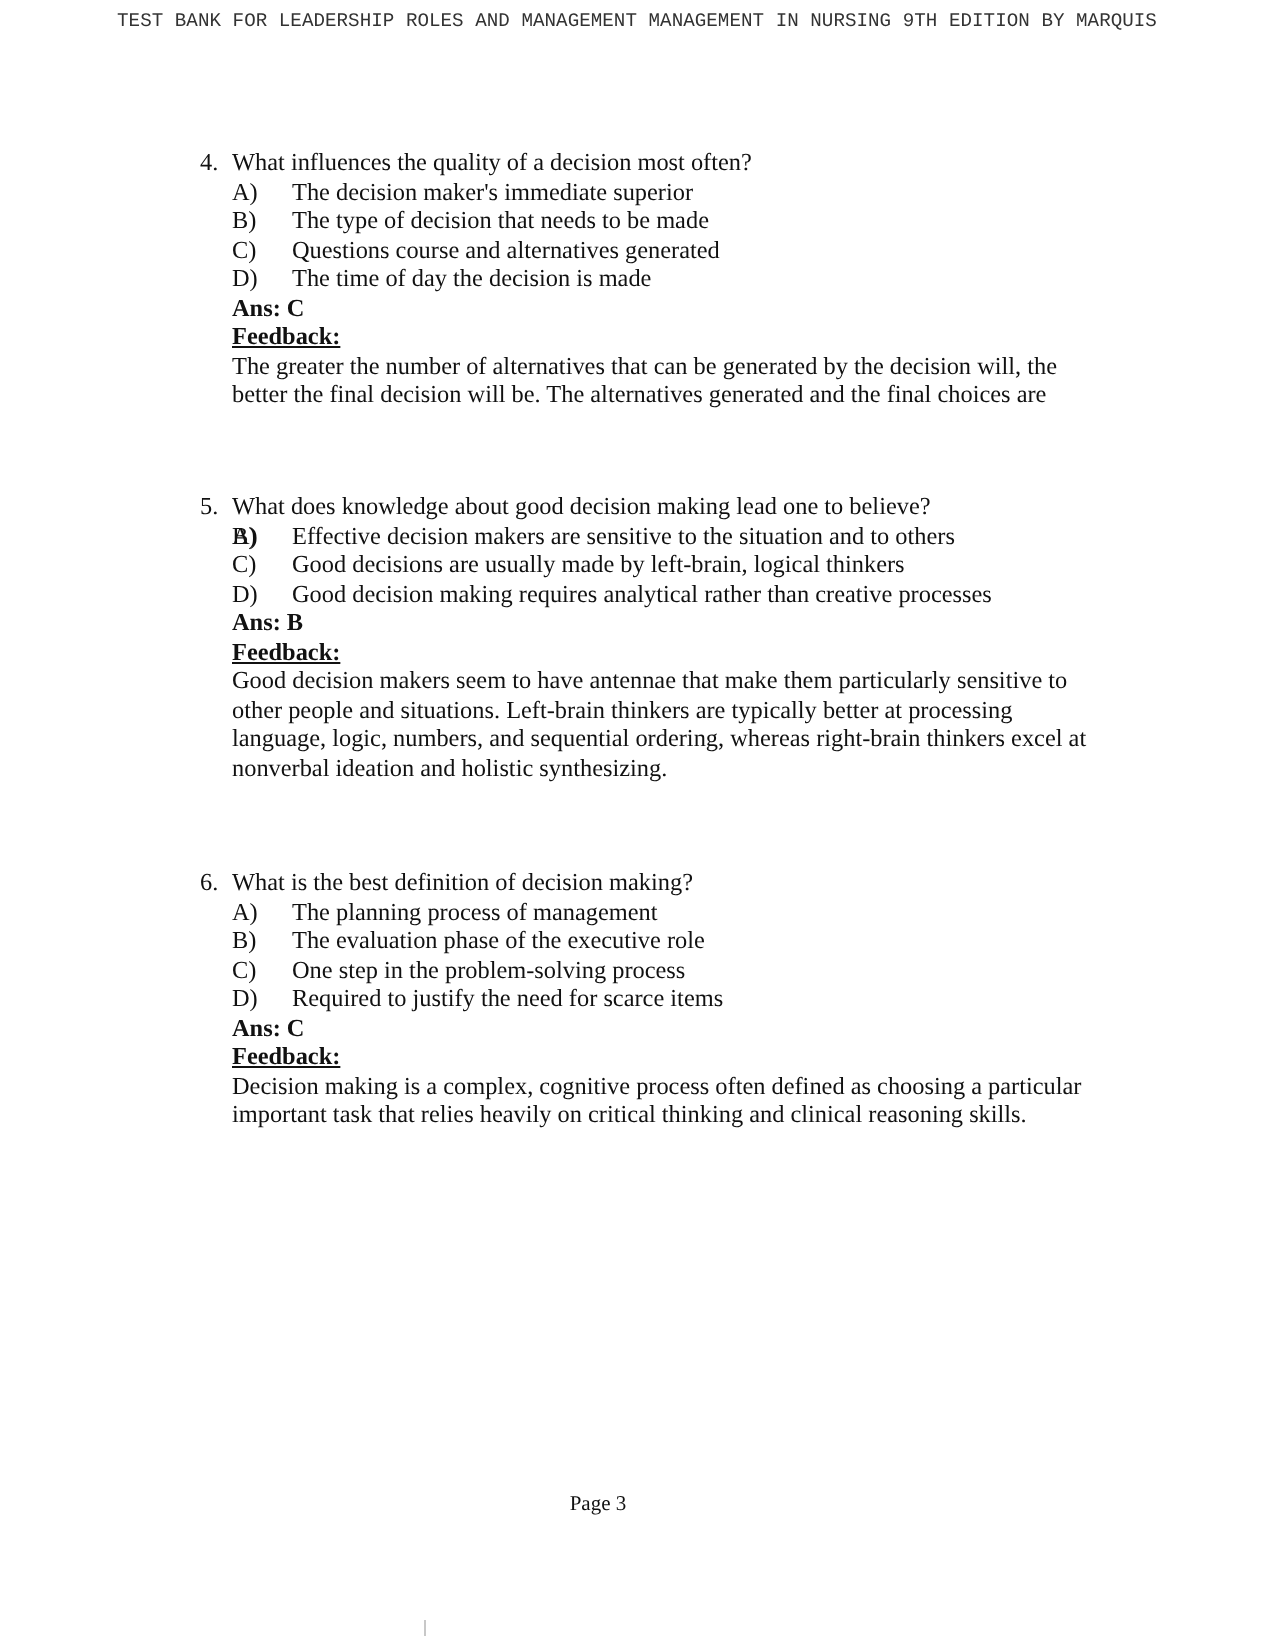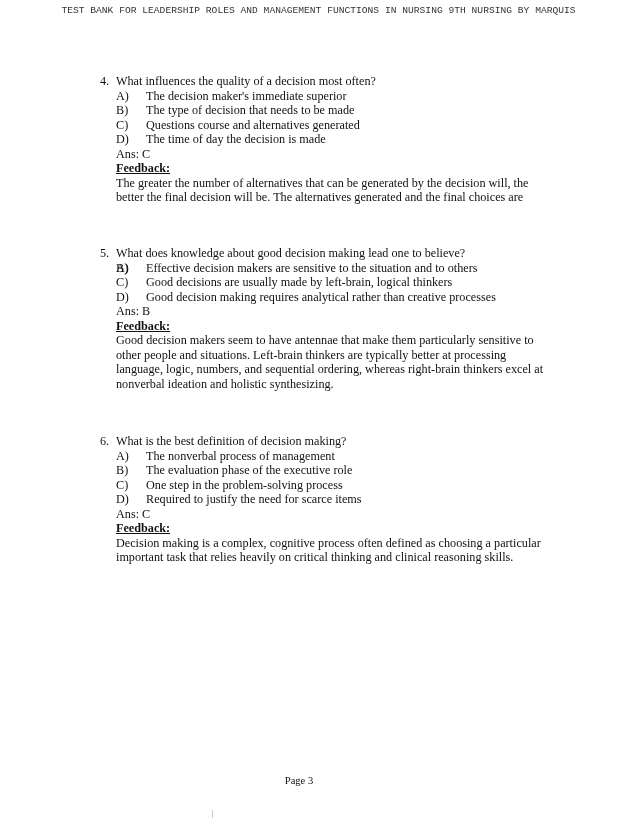--- a/index.html
+++ b/index.html
@@ -16,37 +16,37 @@
     }
     .q {
       position: absolute; left: 100px; width: 460px;
       font-family: "Liberation Serif", "DejaVu Serif", serif;
       font-size: 12.2px; line-height: 14.5px;
     }
     .q-line { position: relative; padding-left: 16px; white-space: nowrap; }
     .q-num { position: absolute; left: 0; top: 0; }
     .opt { position: relative; padding-left: 46px; white-space: nowrap; }
     .opt-letter { position: absolute; left: 16px; top: 0; }
-    .ans { padding-left: 16px; }
+    .ans { padding-left: 16px; font-weight: bold; }
     .fb-label { padding-left: 16px; font-weight: bold; text-decoration: underline; }
     .fb-text { padding-left: 16px; width: 440px; }
     .fb-line { white-space: nowrap; display: block; }
     .footer {
-      position: absolute; left: 0; width: 598px; top: 775px; text-align: center;
+      position: absolute; left: 0; width: 598px; top: 747px; text-align: center;
       font-family: "Liberation Serif", "DejaVu Serif", serif; font-size: 10.5px;
     }
     .mark {
       position: absolute; left: 212px; top: 810px; width: 1px; height: 8px;
       background: #c8c8c8;
     }
   </style>
 </head>
 <body>
 
-<div class="header">TEST BANK FOR LEADERSHIP ROLES AND MANAGEMENT FUNCTIONS IN NURSING 9TH NURSING BY MARQUIS</div>
+<div class="header">TEST BANK FOR LEADERSHIP ROLES AND MANAGEMENT MANAGEMENT IN NURSING 9TH EDITION BY MARQUIS</div>
 
 <div class="q" style="top:74px;">
   <div class="q-line">
     <span class="q-num">4.</span>
     <span>What influences the quality of a decision most often?</span>
   </div>
   <div class="opt"><span class="opt-letter">A)</span><span>The decision maker's immediate superior</span></div>
   <div class="opt"><span class="opt-letter">B)</span><span>The type of decision that needs to be made</span></div>
   <div class="opt"><span class="opt-letter">C)</span><span>Questions course and alternatives generated</span></div>
   <div class="opt"><span class="opt-letter">D)</span><span>The time of day the decision is made</span></div>
@@ -75,21 +75,21 @@
     <span class="fb-line">language, logic, numbers, and sequential ordering, whereas right-brain thinkers excel at</span>
     <span class="fb-line">nonverbal ideation and holistic synthesizing.</span>
   </div>
 </div>
 
 <div class="q" style="top:434px;">
   <div class="q-line">
     <span class="q-num">6.</span>
     <span>What is the best definition of decision making?</span>
   </div>
-  <div class="opt"><span class="opt-letter">A)</span><span>The nonverbal process of management</span></div>
+  <div class="opt"><span class="opt-letter">A)</span><span>The planning process of management</span></div>
   <div class="opt"><span class="opt-letter">B)</span><span>The evaluation phase of the executive role</span></div>
   <div class="opt"><span class="opt-letter">C)</span><span>One step in the problem-solving process</span></div>
   <div class="opt"><span class="opt-letter">D)</span><span>Required to justify the need for scarce items</span></div>
   <div class="ans">Ans: C</div>
   <div class="fb-label">Feedback:</div>
   <div class="fb-text">
     <span class="fb-line">Decision making is a complex, cognitive process often defined as choosing a particular</span>
     <span class="fb-line">important task that relies heavily on critical thinking and clinical reasoning skills.</span>
   </div>
 </div>

